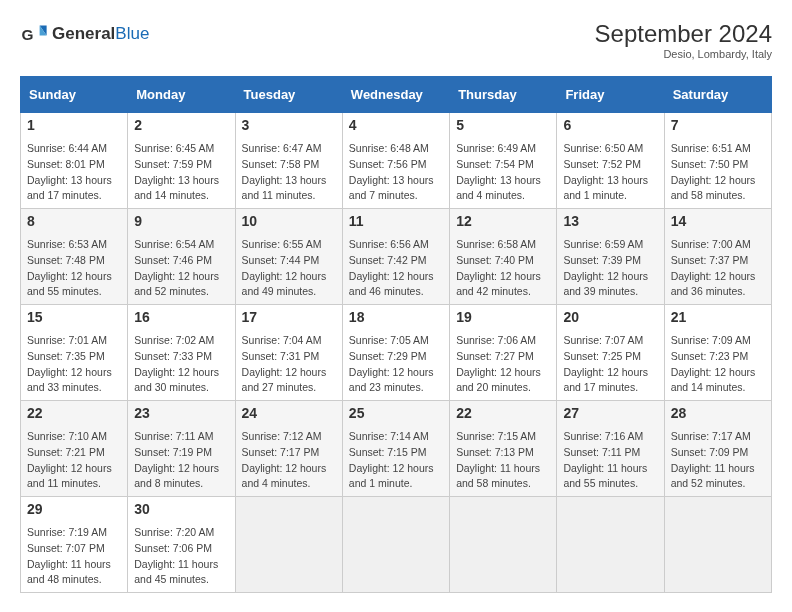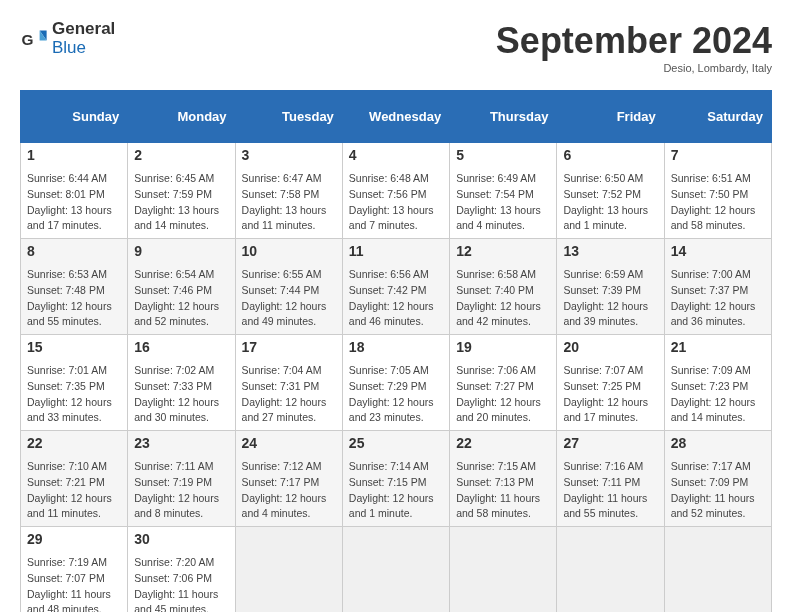--- a/index.html
+++ b/index.html
@@ -22,39 +22,39 @@
       gap: 4px;
     }
     .logo-icon {
       width: 28px;
       height: 28px;
     }
     .title-section {
       text-align: right;
     }
     .month-title {
-      font-size: 36px;
-      font-weight: bold;
+      font-size: 24px;
+      font-weight: normal;
       color: #333;
       margin-left: 11px;
     }
     .location-subtitle {
       font-size: 11px;
       color: #555;
     }
     table {
       width: 100%;
       border-collapse: collapse;
       font-size: 11px;
     }
     thead tr th {
       background-color: #2a6db5;
       color: #fff;
-      text-align: right;
-      padding: 18px 8px;
+      text-align: left;
+      padding: 10px 8px;
       font-size: 13px;
       font-weight: bold;
       border: 1px solid #2a6db5;
     }
     tbody tr td {
       border: 1px solid #ccc;
       vertical-align: top;
       padding: 4px 6px;
       min-width: 100px;
       min-height: 80px;
@@ -87,21 +87,21 @@
 <body>
 
 <div class="header-section">
   <div class="logo">
     <svg class="logo-icon" viewBox="0 0 40 40">
       <text x="2" y="28" font-size="22" font-weight="bold" fill="#333">G</text>
       <polygon points="28,8 38,8 38,22" fill="#1a6bb5"></polygon>
       <polygon points="28,8 38,22 28,22" fill="#4a9fd4"></polygon>
     </svg>
     <div>
-      <div style="display:flex; flex-direction:column; line-height:1.1;">
+      <div style="display:flex; flex-direction:row; line-height:1.1;">
         <span style="font-size:17px; font-weight:bold; color:#333;">General</span>
         <span style="font-size:17px; font-weight:normal; color:#1a6bb5;">Blue</span>
       </div>
     </div>
   </div>
   <div class="title-section">
     <div class="month-title">September 2024</div>
     <div class="location-subtitle">Desio, Lombardy, Italy</div>
   </div>
 </div>

